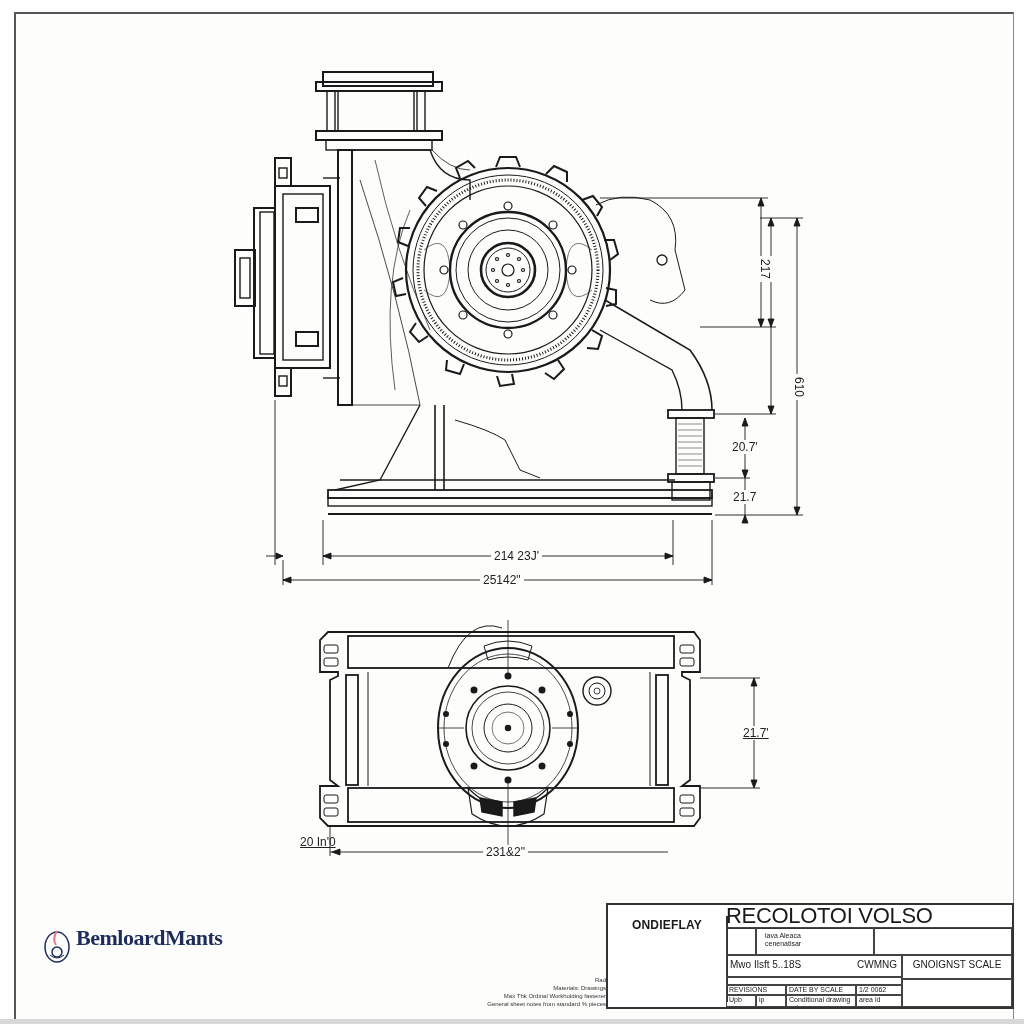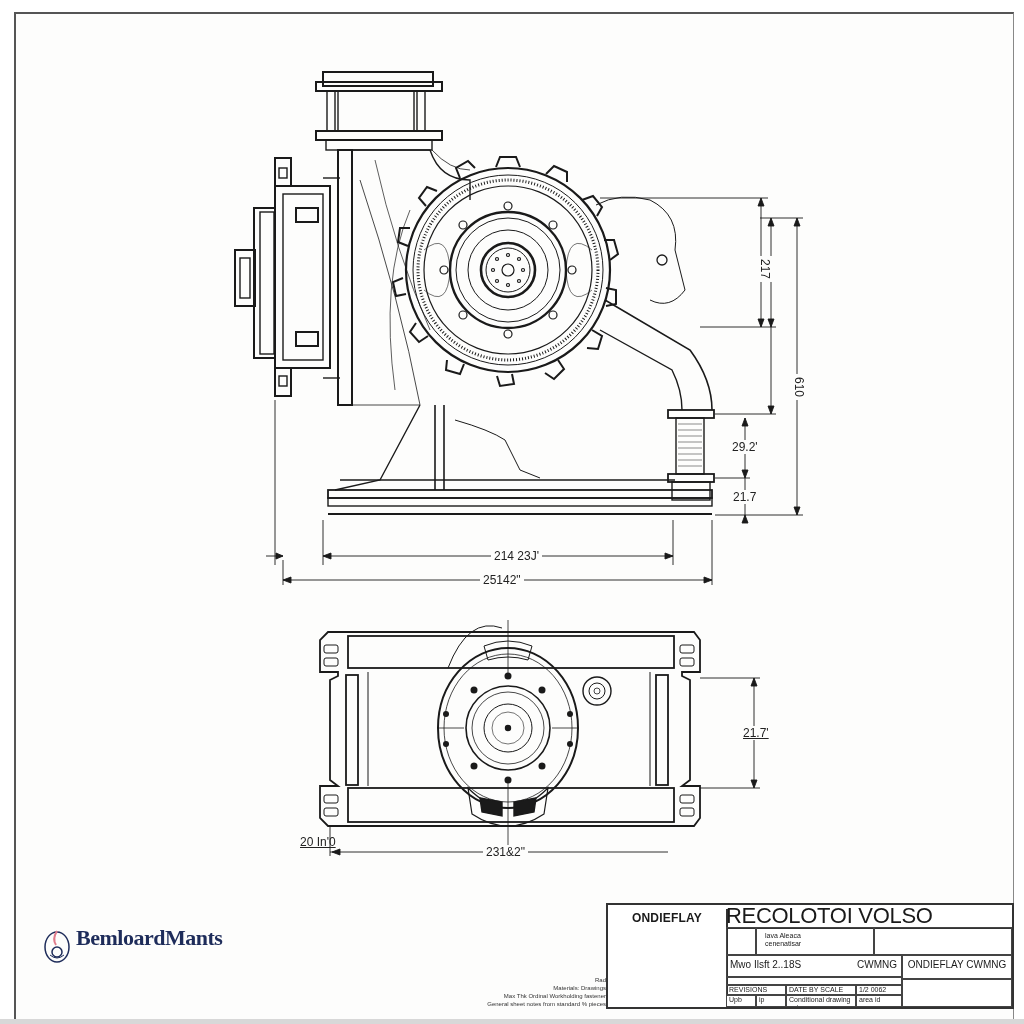--- a/index.html
+++ b/index.html
@@ -5,21 +5,21 @@
   html, body { margin: 0; padding: 0; background: #ffffff; }
   body { width: 1024px; height: 1024px; position: relative; overflow: hidden; font-family: "Liberation Sans", sans-serif; color: #1a1a1a; }
   .sheet { position: absolute; left: 14px; top: 12px; width: 1000px; height: 1008px; border-left: 2px solid #555; border-top: 2px solid #555; border-right: 1px solid #888; box-sizing: border-box; background: #fdfdfc; }
   .bottom-rule { position: absolute; left: 0; top: 1019px; width: 1024px; height: 5px; background: #d8d8d8; }
   svg.drawing { position: absolute; left: 0; top: 0; width: 1024px; height: 1024px; }
   .dim { position: absolute; font-family: "Liberation Sans", sans-serif; font-size: 12px; color: #222; background: #fdfdfc; padding: 0 3px; white-space: nowrap; }
   .logo { position: absolute; left: 42px; top: 925px; display: flex; align-items: flex-start; gap: 4px; }
   .logo-text { font-family: "Liberation Serif", serif; font-size: 22px; color: #1e2c5a; letter-spacing: -0.5px; font-weight: bold; }
   .notes { position: absolute; left: 470px; top: 976px; width: 136px; font-size: 6px; line-height: 8px; text-align: right; color: #333; }
   .title-block { position: absolute; left: 606px; top: 903px; width: 408px; height: 106px; border: 2px solid #333; box-sizing: border-box; background: #fff; }
-  .tb-view { position: absolute; left: 0; top: 4px; width: 118px; height: 86px; border-right: 2px solid #333; }
+  .tb-view { position: absolute; left: 0; top: 11px; width: 118px; height: 86px; border-right: 2px solid #333; }
   .tb-view-label { position: absolute; left: 0; top: 2px; width: 118px; text-align: center; font-size: 12px; font-weight: bold; letter-spacing: 0.2px; }
   .tb-title { position: absolute; left: 118px; top: 0; width: 286px; height: 22px; border-bottom: 2px solid #333; font-size: 22px; text-align: left; line-height: 22px; letter-spacing: -0.3px; }
   .cell { position: absolute; box-sizing: border-box; border: 1px solid #444; font-size: 7px; line-height: 8px; overflow: hidden; }
   .cell.lbl { font-size: 10px; line-height: 18px; padding-left: 3px; }
 </style>
 </head>
 <body>
 
 <div class="sheet"></div>
 <div class="bottom-rule"></div>
@@ -265,21 +265,21 @@
     <line x1="26" y1="-15" x2="8" y2="-4" stroke-width="0.7"></line>
     <line x1="-30" y1="5" x2="-9" y2="2" stroke-width="0.7"></line>
     <line x1="30" y1="5" x2="9" y2="2" stroke-width="0.7"></line>
     <line x1="-10" y1="28" x2="-3" y2="9" stroke-width="0.7"></line>
     <line x1="10" y1="28" x2="3" y2="9" stroke-width="0.7"></line>
   </g>
 </svg>
 
 <span class="dim" style="left:752px; top:262px; transform:rotate(90deg);">217</span>
 <span class="dim" style="left:786px; top:380px; transform:rotate(90deg);">610</span>
-<span class="dim" style="left:729px; top:440px;">29.2'</span>
+<span class="dim" style="left:729px; top:440px;">20.7'</span>
 <span class="dim" style="left:730px; top:490px;text-align:center;">21.7</span>
 <span class="dim" style="left:491px; top:549px;">214 23J'</span>
 <span class="dim" style="left:480px; top:573px;">25142"</span>
 <span class="dim" style="left:740px; top:726px;text-decoration:underline;">21.7'</span>
 <span class="dim" style="left:297px; top:835px; background:transparent;text-decoration:underline;">20 In'0</span>
 <span class="dim" style="left:483px; top:845px;">231&amp;2"</span>
 
 <div class="logo">
   <svg width="30" height="40" viewBox="0 0 30 40">
     <ellipse cx="15" cy="22" rx="12" ry="15" fill="none" stroke="#1e2c5a" stroke-width="1.5"></ellipse>
@@ -304,25 +304,25 @@
   <div class="tb-title">RECOLOTOI VOLSO</div>
 
   <div class="cell" style="left:118px; top:22px; width:30px; height:28px;"></div>
   <div class="cell" style="left:148px; top:22px; width:118px; height:28px; padding:4px 0 0 8px;">
     <div>lava Aleaca</div>
     <div>cenenatisar</div>
   </div>
   <div class="cell" style="left:266px; top:22px; width:138px; height:28px;"></div>
 
   <div class="cell lbl" style="left:118px; top:50px; width:176px; height:22px; display:flex; justify-content:space-between; padding-right:4px;">
-    <span>Mwo Ilsft 2..18S</span>
+    <span>Mwo Ilsft 5..18S</span>
     <span>CWMNG</span>
   </div>
   <div class="cell lbl" style="left:294px; top:50px; width:110px; height:24px; text-align:center; padding:0;">
-    <span>ONDIEFLAY CWMNG</span>
+    <span>GNOIGNST SCALE</span>
   </div>
 
   <div class="cell" style="left:118px; top:72px; width:176px; height:8px;"></div>
   <div class="cell" style="left:118px; top:80px; width:60px; height:10px; padding-left:2px;">REVISIONS</div>
   <div class="cell" style="left:178px; top:80px; width:70px; height:10px; padding-left:2px;">DATE BY SCALE</div>
   <div class="cell" style="left:248px; top:80px; width:46px; height:10px; padding-left:2px;">1/2 0062</div>
   <div class="cell" style="left:118px; top:90px; width:30px; height:12px; padding-left:2px;">Upb</div>
   <div class="cell" style="left:148px; top:90px; width:30px; height:12px; padding-left:2px;">ip</div>
   <div class="cell" style="left:178px; top:90px; width:70px; height:12px; padding-left:2px;">Conditional drawing notes</div>
   <div class="cell" style="left:248px; top:90px; width:46px; height:12px; padding-left:2px;">area id</div>

